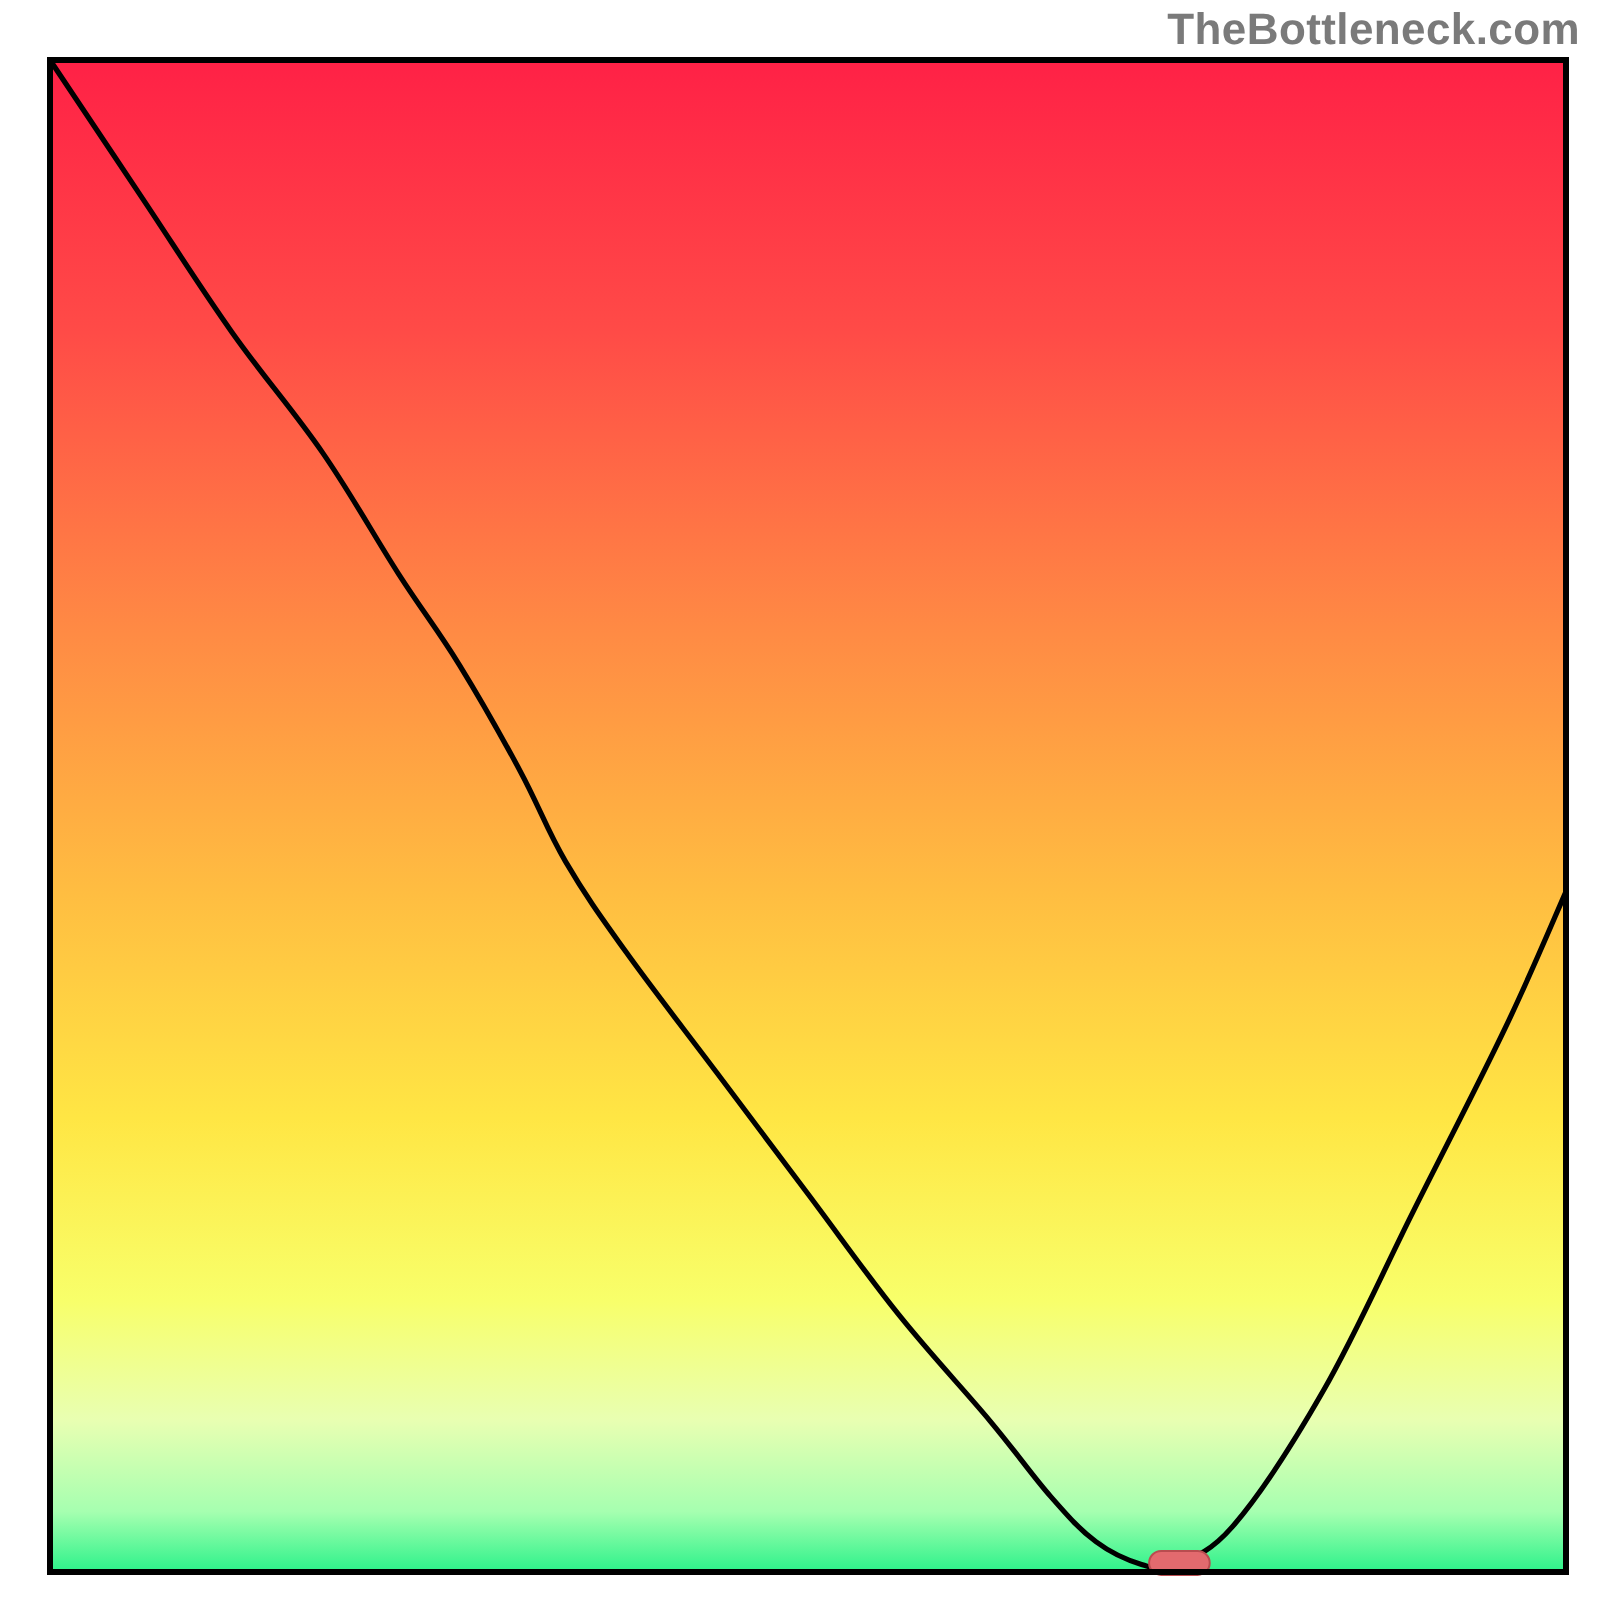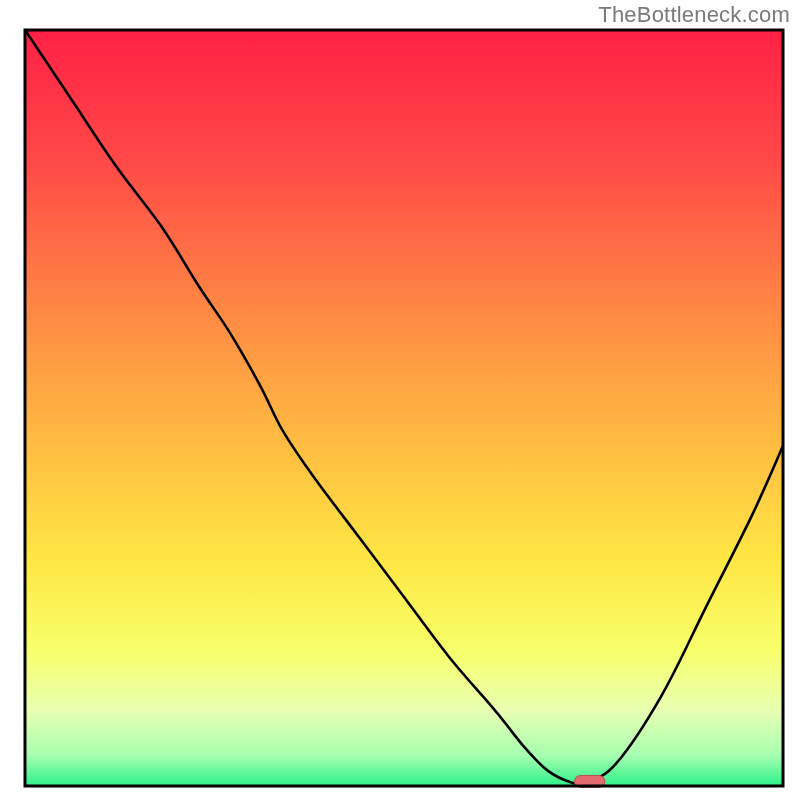--- a/index.html
+++ b/index.html
@@ -15,21 +15,21 @@
     position: relative;
     width: 800px;
     height: 800px;
   }
   .watermark {
     position: absolute;
     top: 2px;
     right: 10px;
     color: #7a7a7a;
     font-size: 22px;
-    font-weight: 400;
+    font-weight: 700;
     letter-spacing: 0.2px;
     z-index: 5;
   }
   svg {
     position: absolute;
     top: 0;
     left: 0;
   }
 </style>
 </head>

